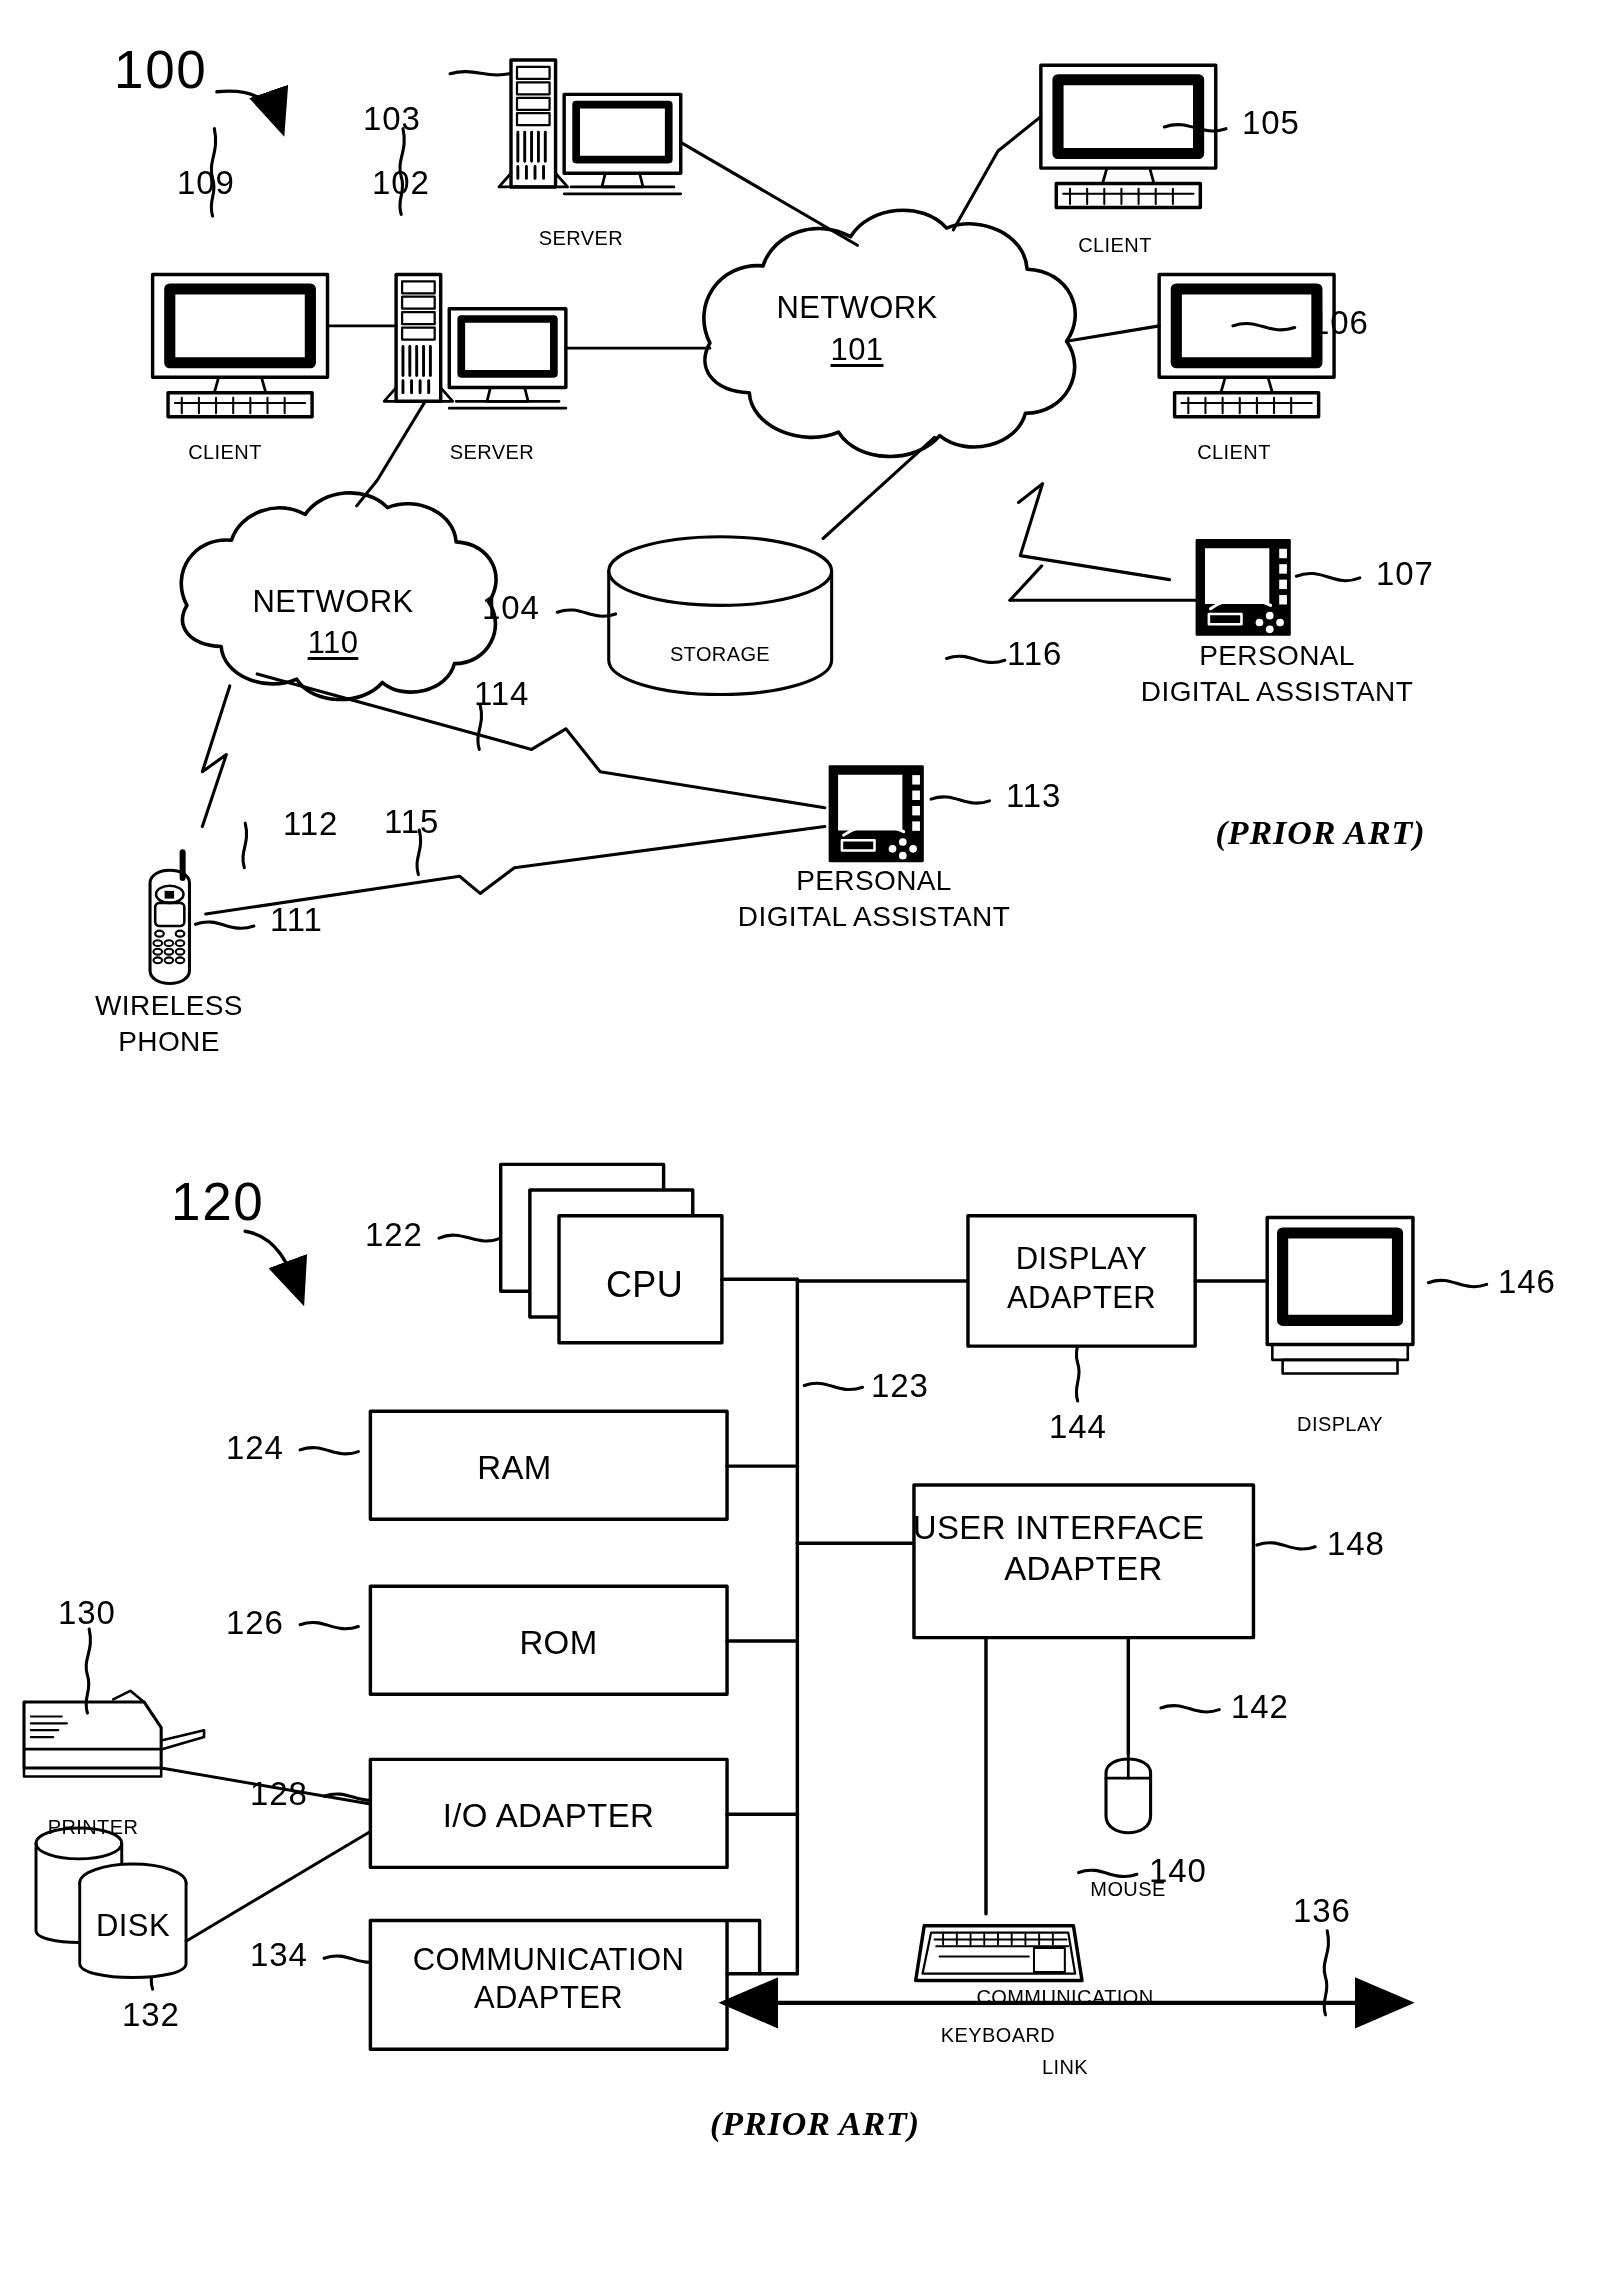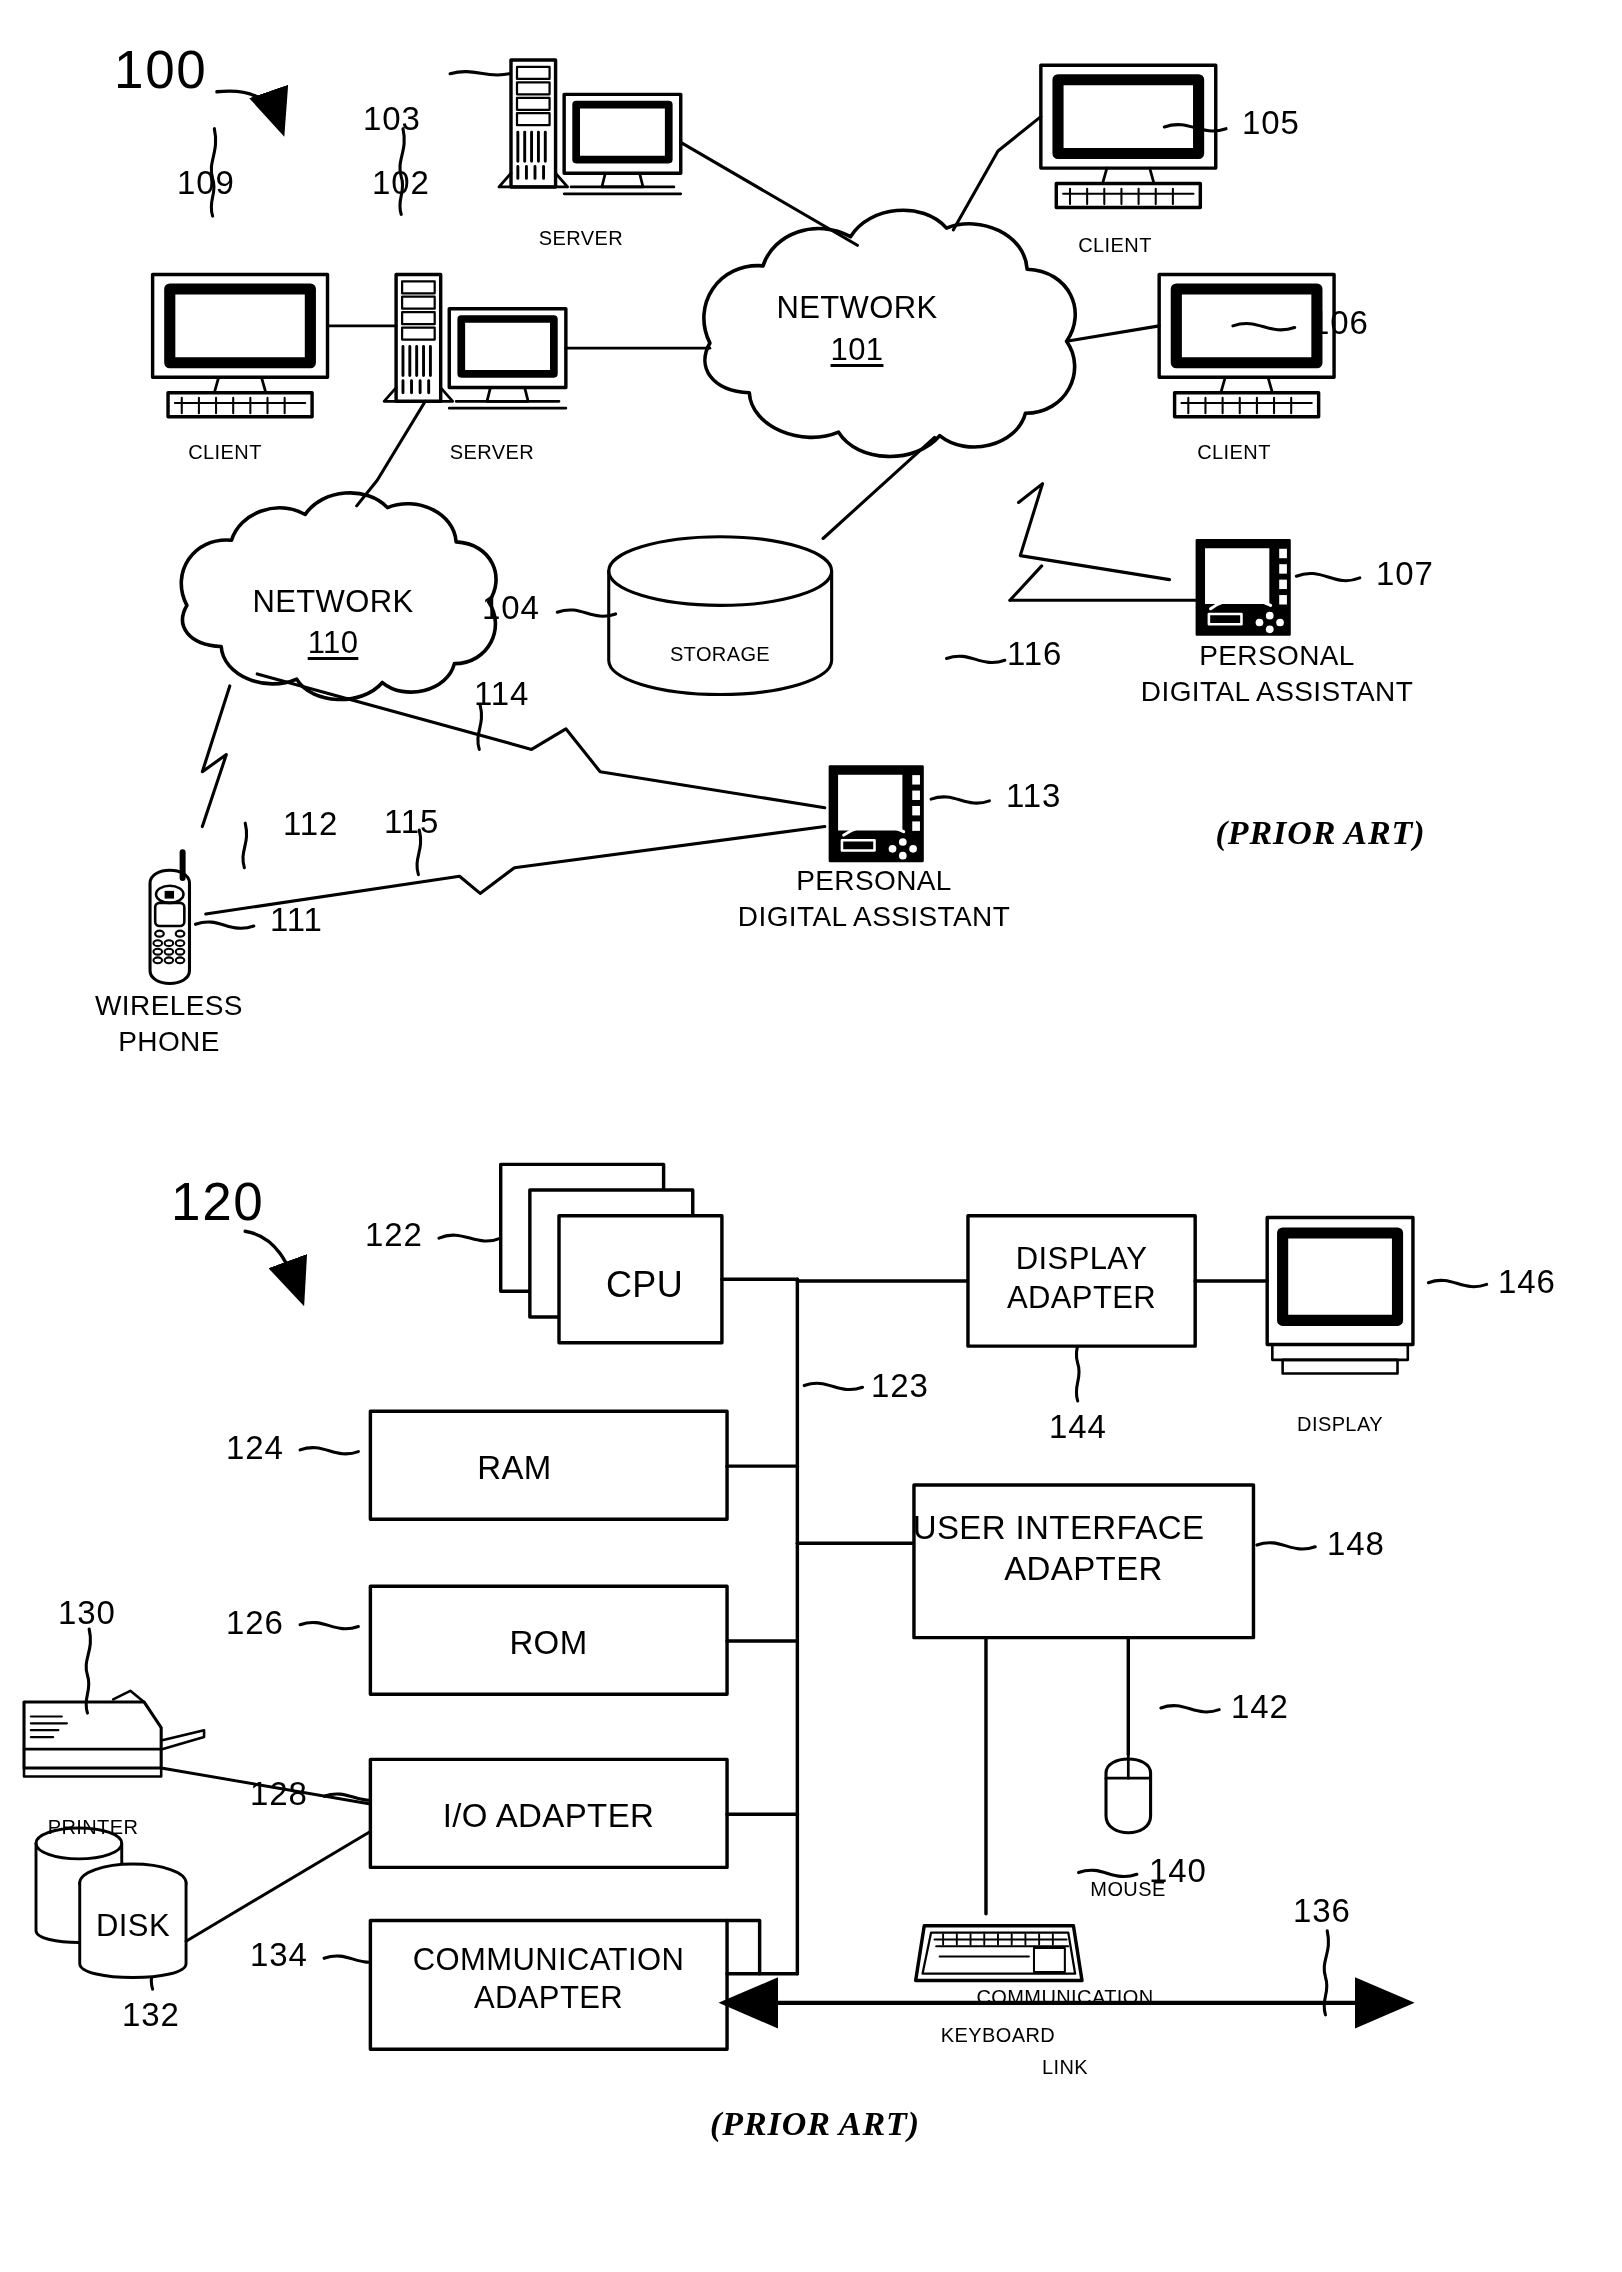--- a/index.html
+++ b/index.html
@@ -384,21 +384,21 @@
 <div class="lbl num" style="left:122px;top:1997px;">132</div>
 <div class="lbl num" style="left:1049px;top:1409px;">144</div>
 <div class="lbl num" style="left:1498px;top:1264px;">146</div>
 <div class="lbl num" style="left:1327px;top:1526px;">148</div>
 <div class="lbl num" style="left:1231px;top:1689px;">142</div>
 <div class="lbl num" style="left:1149px;top:1853px;">140</div>
 <div class="lbl num" style="left:1293px;top:1893px;">136</div>
 
 <div class="boxtxt" style="left:559px;top:1264px;width:151px;font-size:36px;margin-left:10px;">CPU</div>
 <div class="boxtxt" style="left:370px;top:1449px;width:289px;font-size:33px;">RAM</div>
-<div class="boxtxt" style="left:370px;top:1624px;width:357px;font-size:33px;">ROM</div>
+<div class="boxtxt" style="left:370px;top:1624px;width:357px;font-size:33px;padding-left:10px;">ROM</div>
 <div class="boxtxt" style="left:370px;top:1797px;width:357px;font-size:33px;">I/O ADAPTER</div>
 <div class="boxtxt" style="left:370px;top:1942px;width:357px;font-size:31px;">COMMUNICATION</div>
 <div class="boxtxt" style="left:370px;top:1980px;width:357px;font-size:31px;">ADAPTER</div>
 
 <div class="boxtxt" style="left:968px;top:1241px;width:227px;font-size:31px;">DISPLAY</div>
 <div class="boxtxt" style="left:968px;top:1280px;width:227px;font-size:31px;">ADAPTER</div>
 
 <div class="boxtxt" style="left:870px;top:1509px;width:339px;font-size:33px;margin-left:19px;">USER INTERFACE</div>
 <div class="boxtxt" style="left:914px;top:1550px;width:339px;font-size:33px;">ADAPTER</div>
 

